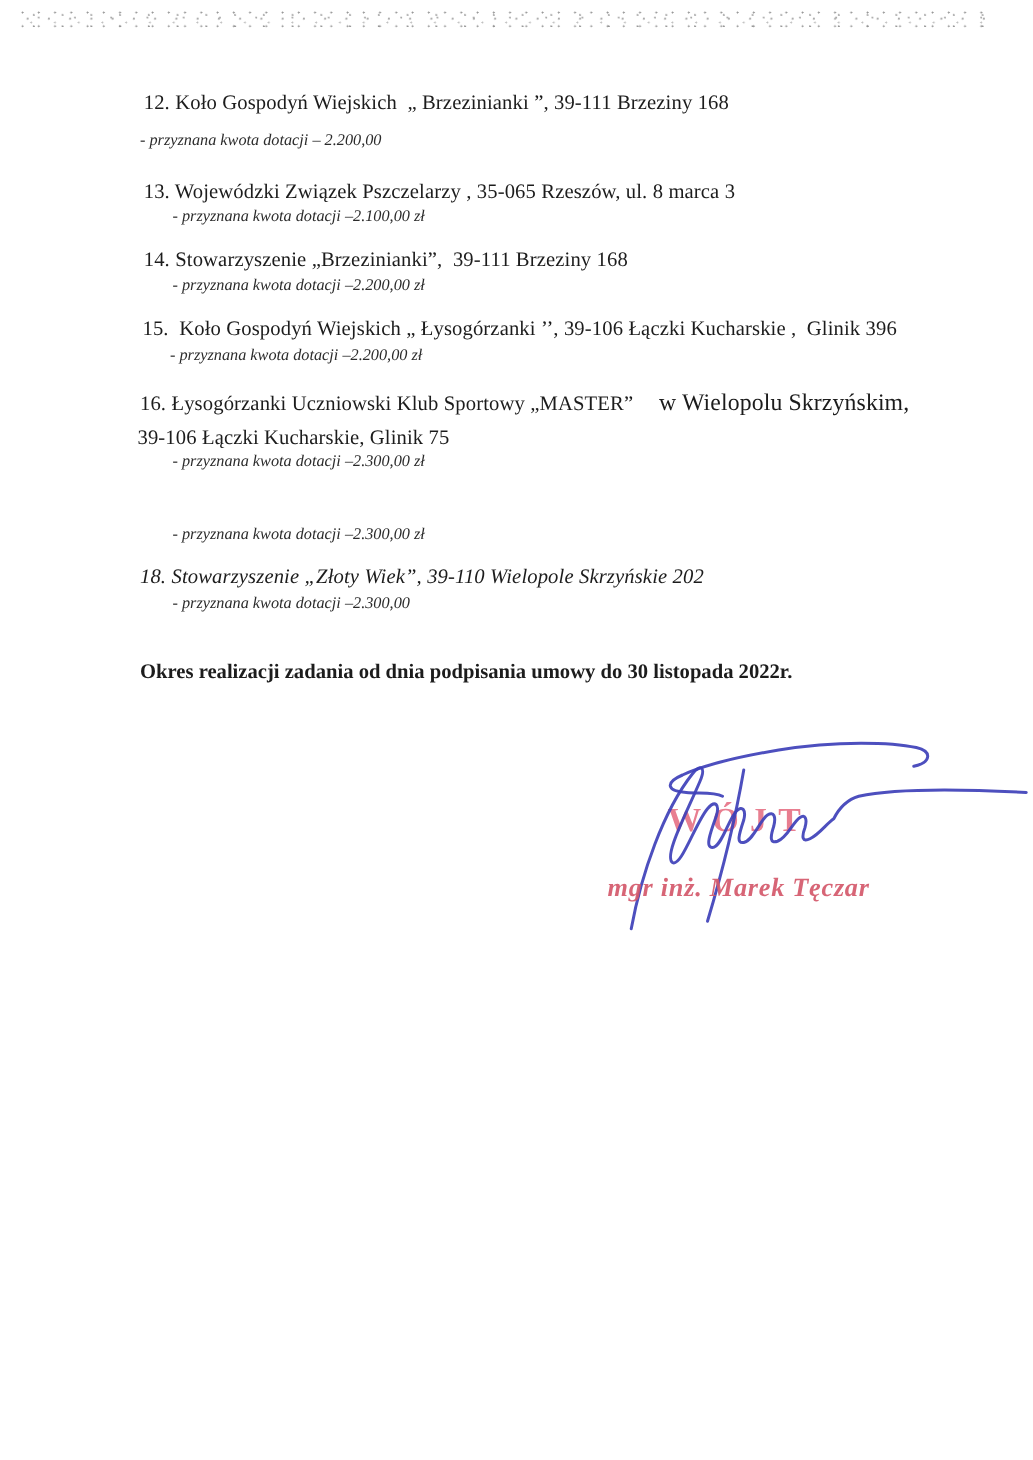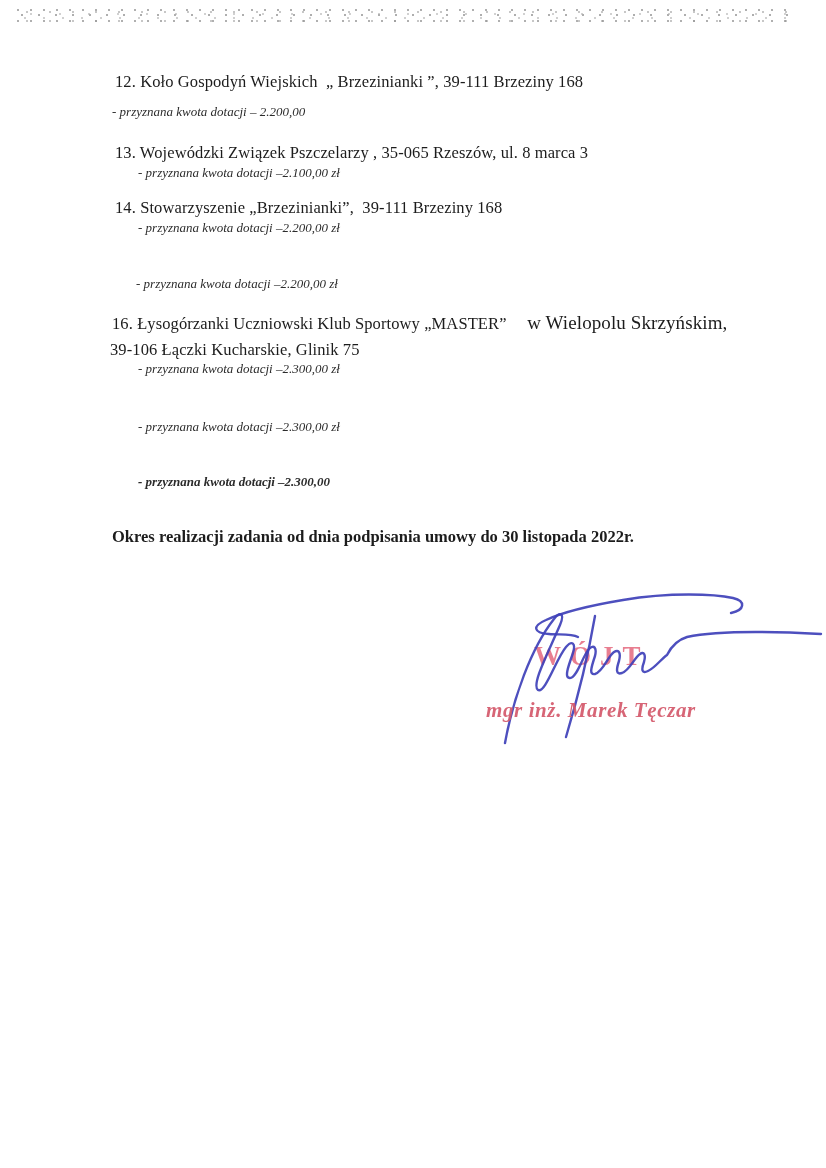--- a/index.html
+++ b/index.html
@@ -110,29 +110,31 @@
 
   <div class="line title" style="top:72px; left:115px;"><span>12.</span><span> Koło Gospodyń Wiejskich  „ Brzezinianki ”, 39-111 Brzeziny 168</span></div>
   <div class="line kwota" style="top:104px; left:112px;">- przyznana kwota dotacji – 2.200,00</div>
 
   <div class="line title" style="top:143px; left:115px;"><span>13.</span><span> Wojewódzki Związek Pszczelarzy , 35-065 Rzeszów, ul. 8 marca 3</span></div>
   <div class="line kwota" style="top:165px; left:138px;">- przyznana kwota dotacji –2.100,00 zł</div>
 
   <div class="line title" style="top:198px; left:115px;"><span>14.</span><span> Stowarzyszenie „Brzezinianki”,  39-111 Brzeziny 168</span></div>
   <div class="line kwota" style="top:220px; left:138px;">- przyznana kwota dotacji –2.200,00 zł</div>
 
+  <div class="line title" style="top:253px; left:114px;"><span>15.</span><span>  Koło Gospodyń Wiejskich „ Łysogórzanki ’’, 39-106 Łączki Kucharskie ,  Glinik 396</span></div>
   <div class="line kwota" style="top:276px; left:136px;">- przyznana kwota dotacji –2.200,00 zł</div>
 
   <div class="line title" style="top:312px; left:112px;"><span>16.</span><span> Łysogórzanki Uczniowski Klub Sportowy „MASTER”</span><span class="suffix">  w Wielopolu Skrzyńskim,</span></div>
   <div class="line title" style="top:340px; left:110px;">39-106 Łączki Kucharskie, Glinik 75</div>
   <div class="line kwota" style="top:361px; left:138px;">- przyznana kwota dotacji –2.300,00 zł</div>
 
   <div class="line kwota" style="top:419px; left:138px;">- przyznana kwota dotacji –2.300,00 zł</div>
 
-  <div class="line kwota" style="top:474px; left:138px;font-weight:bold;">- przyznana kwota dotacji –2.300,00</div>
+  <div class="line title bold-italic" style="top:451px; left:112px;"><span>18.</span><span> Stowarzyszenie „Złoty Wiek”, 39-110 Wielopole Skrzyńskie 202</span></div>
+  <div class="line kwota" style="top:474px; left:138px;">- przyznana kwota dotacji –2.300,00</div>
 
   <div class="line period-note" style="top:527px; left:112px;">Okres realizacji zadania od dnia podpisania umowy do 30 listopada 2022r.</div>
 
   <div class="stamp-title">WÓJT</div>
 
   <svg class="signature-svg" viewBox="0 0 400 170">
 
     <path d="M153,52 C146,48 134,50 124,49 C108,48 107,41 121,35 C138,27 168,20 198,15 C245,7 290,9 308,13 C321,16 320,25 306,28"></path>
 
     <path d="M80,158 C88,114 106,63 129,34 C135,26 140,28 135,40 C123,68 106,100 113,105 C120,109 131,74 141,62 C147,55 151,58 148,68 C143,82 139,93 145,93 C152,93 158,70 164,64 C169,59 172,63 170,71 C166,83 164,90 170,89 C178,87 183,71 189,67 C194,64 196,68 194,76 C191,85 191,90 197,88 C205,85 209,73 215,69 C219,66 221,70 219,77 C216,85 217,89 223,86 C231,82 236,74 242,70 C246,62 252,55 262,52 C290,46 340,46 396,49"></path>

